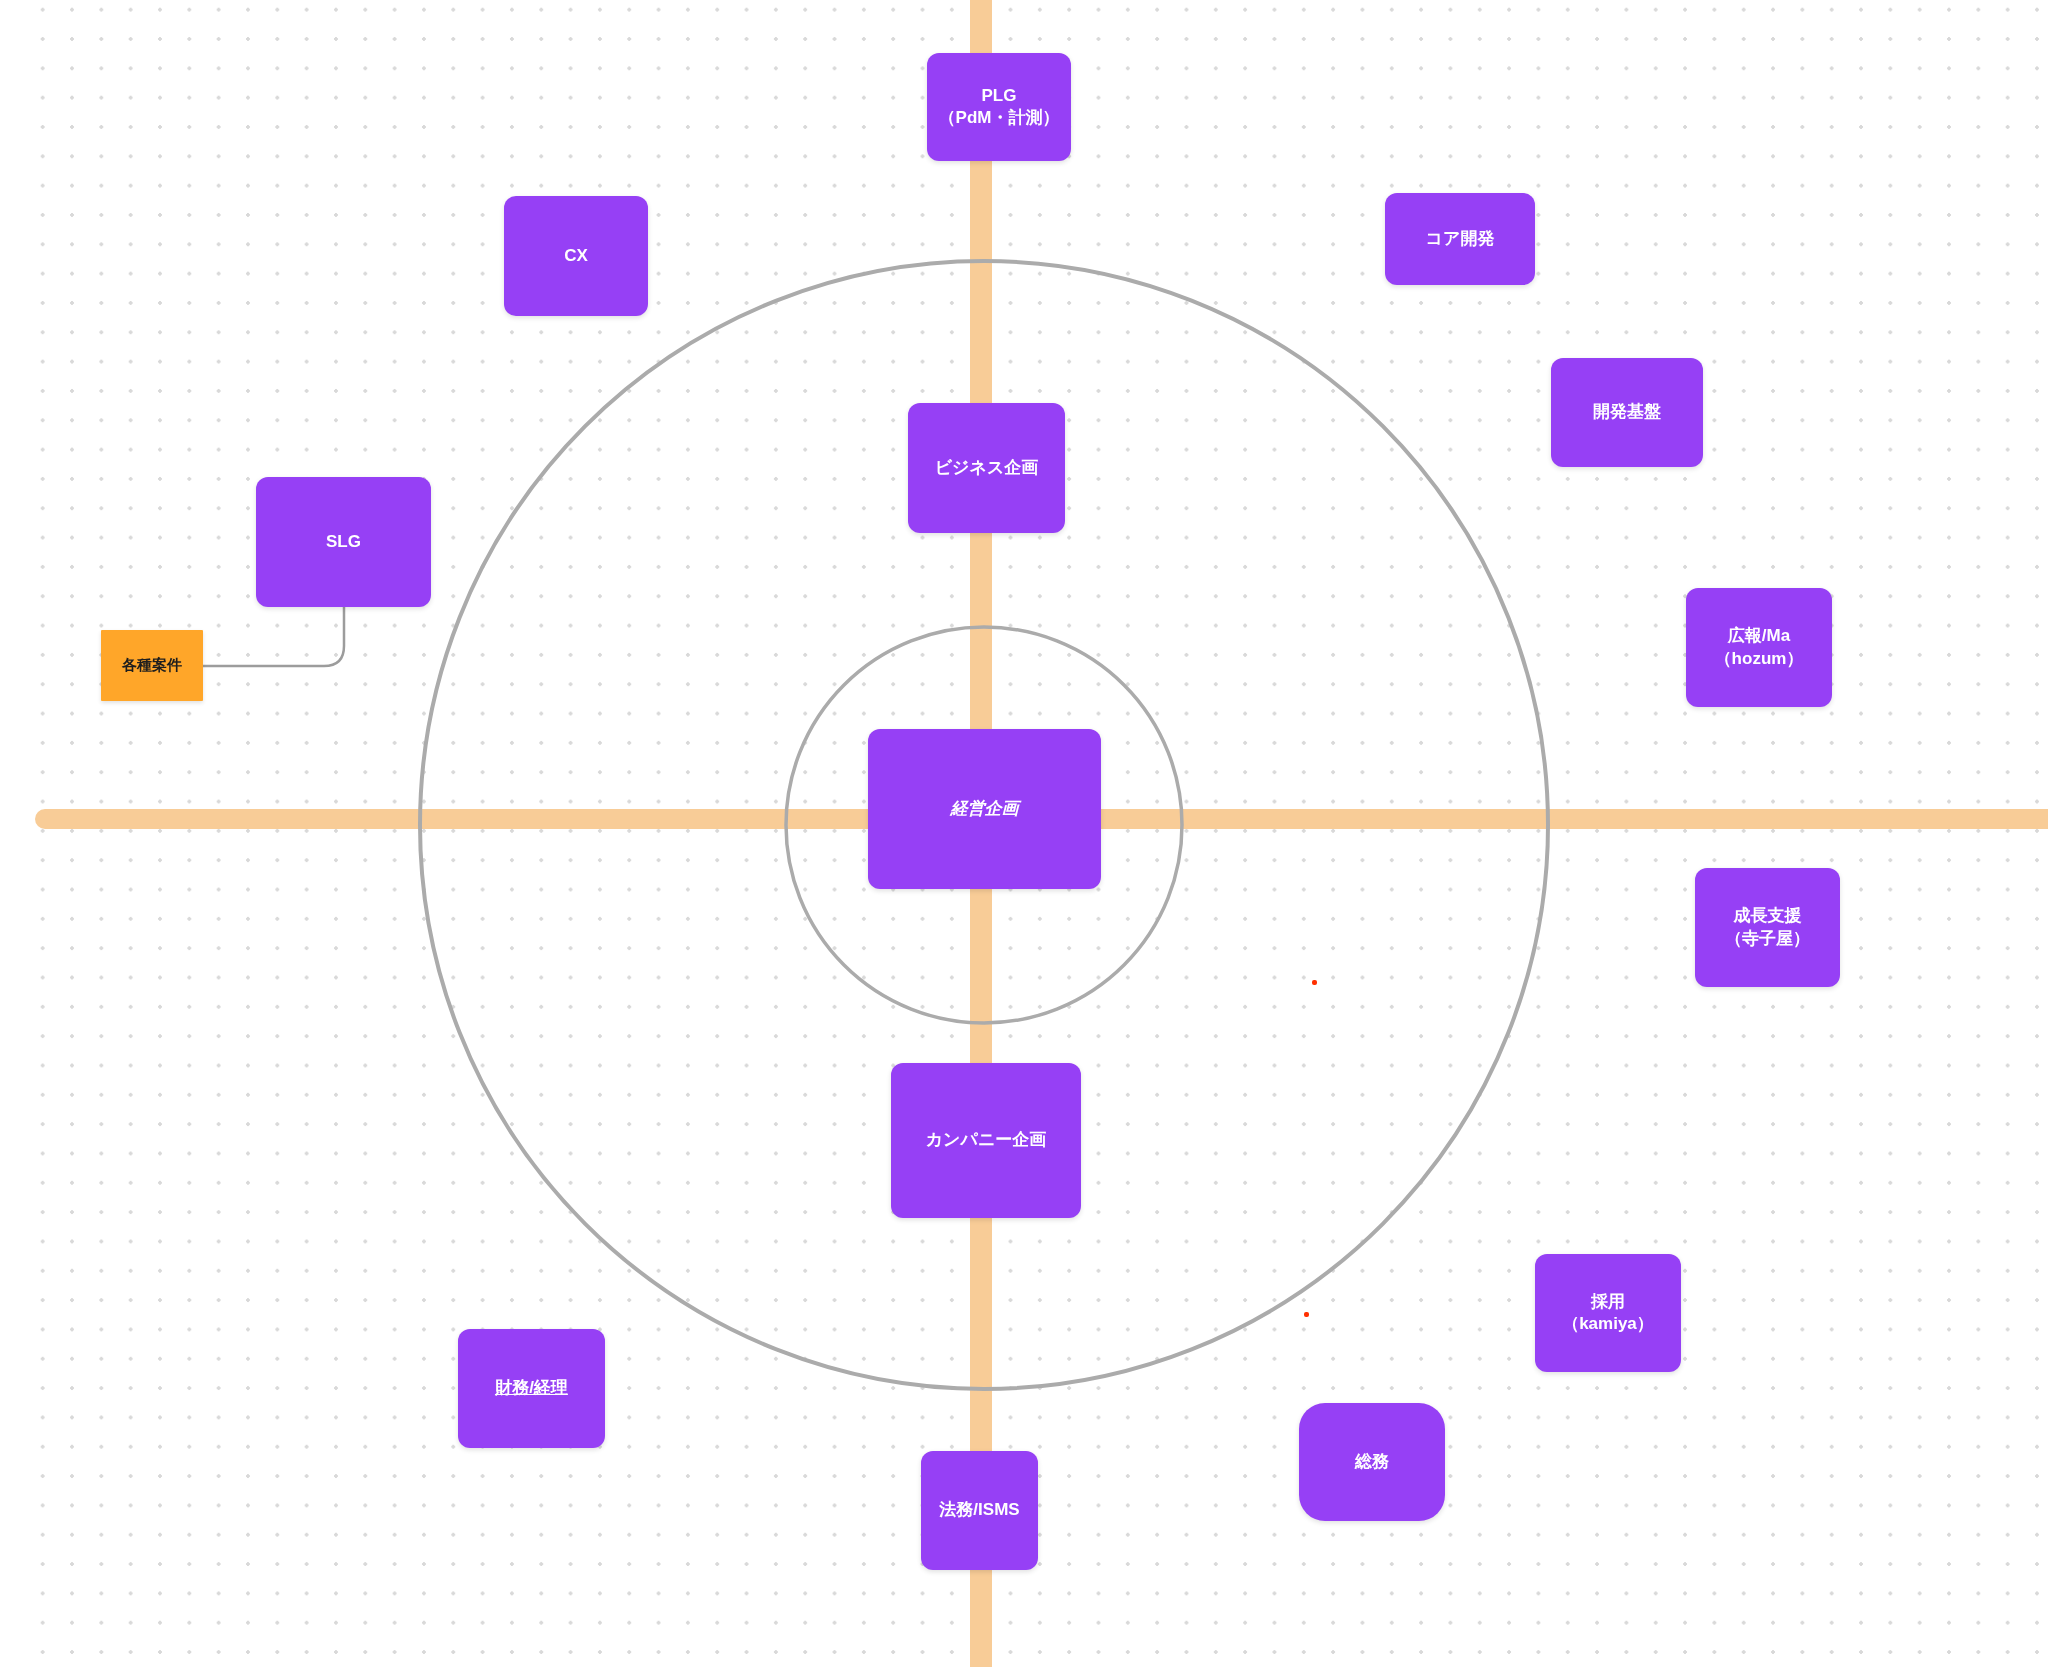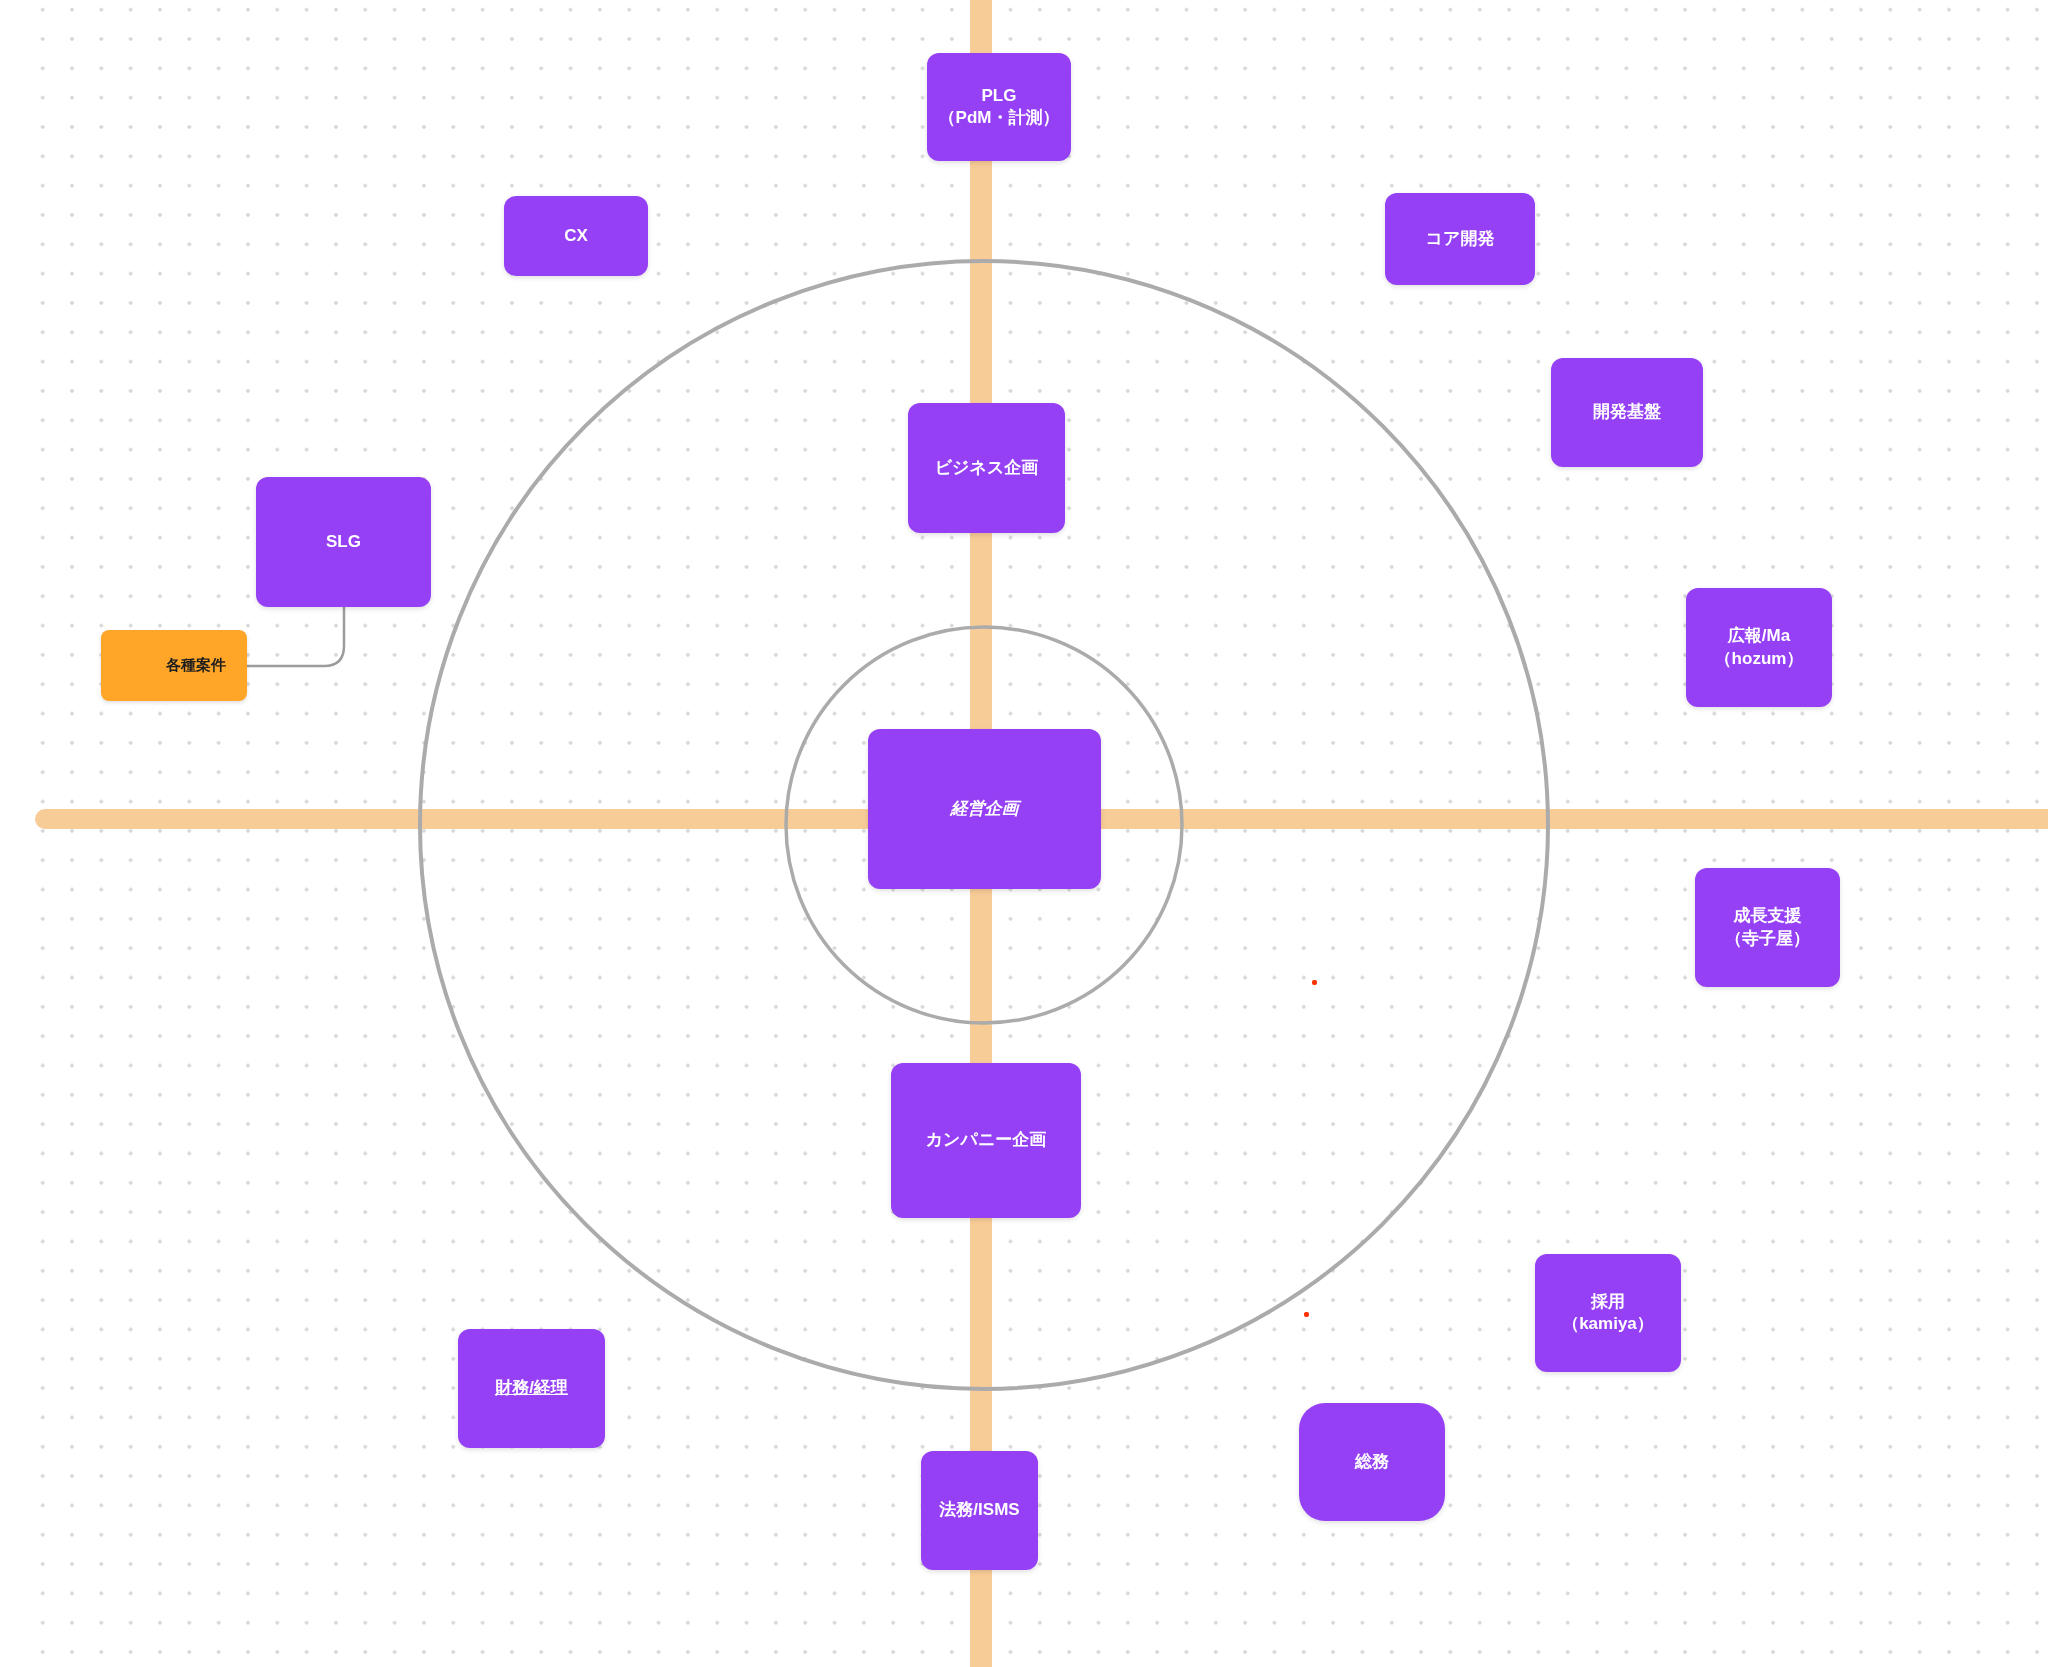--- a/index.html
+++ b/index.html
@@ -36,29 +36,28 @@
     display: flex; align-items: center; justify-content: center;
     text-align: center;
     color: #FFFFFF;
     font-size: 17px; font-weight: bold; line-height: 1.3;
     white-space: pre-line;
     cursor: pointer;
   }
   .note {
     position: absolute;
     background: #FFA629;
-    border-radius: 8px;
+    border-radius: 1px;
     box-shadow: 0 2px 4px rgba(0,0,0,0.12);
     display: flex; align-items: center; justify-content: center;
     text-align: center;
     color: #1E1E1E;
     font-size: 15px; font-weight: bold; line-height: 1.25;
     white-space: pre-line;
     cursor: pointer;
-    padding-left: 44px;
   }
   .mark {
     position: absolute;
     width: 5px; height: 5px;
     background: #FF3000;
     border-radius: 2px;
   }
 </style>
 </head>
 <body>
@@ -71,21 +70,21 @@
   <svg class="layer" width="2048" height="1667" viewBox="0 0 2048 1667">
     <circle cx="952" cy="825" r="564" fill="none" stroke="#ABABAB" stroke-width="4"></circle>
     <circle cx="952" cy="825" r="198" fill="none" stroke="#ABABAB" stroke-width="3.5"></circle>
     <path d="M 312 607 L 312 646 Q 312 666 292 666 L 171 666" fill="none" stroke="#9C9C9C" stroke-width="2.5" stroke-linecap="round"></path>
   </svg>
 
   <div class="node" style="left:895px; top:53px;  width:144px; height:108px;">
     <span>PLG
 （PdM・計測）</span>
   </div>
-  <div class="node" style="left:472px; top:196px; width:144px; height:80px;">
+  <div class="node" style="left:472px; top:196px; width:144px; height:120px;">
     <span>CX</span>
   </div>
   <div class="node" style="left:1353px; top:193px; width:150px; height:92px;">
     <span>コア開発</span>
   </div>
   <div class="node" style="left:1519px; top:358px; width:152px; height:109px;">
     <span>開発基盤</span>
   </div>
   <div class="node" style="left:876px; top:403px; width:157px; height:130px;">
     <span>ビジネス企画</span>

